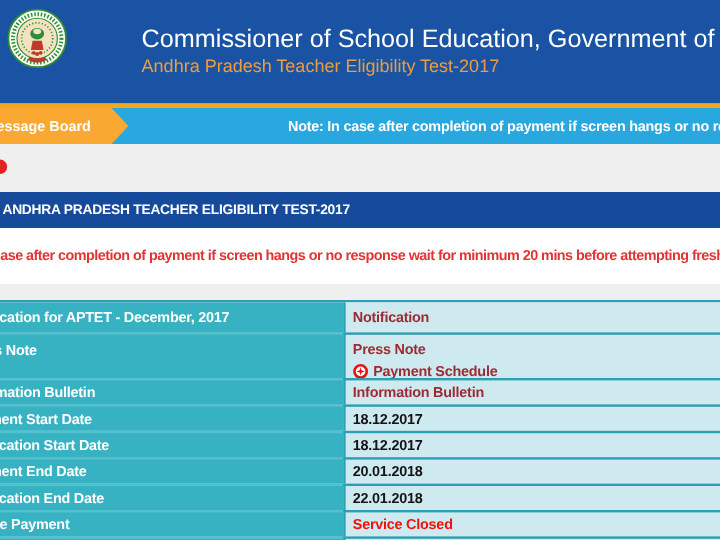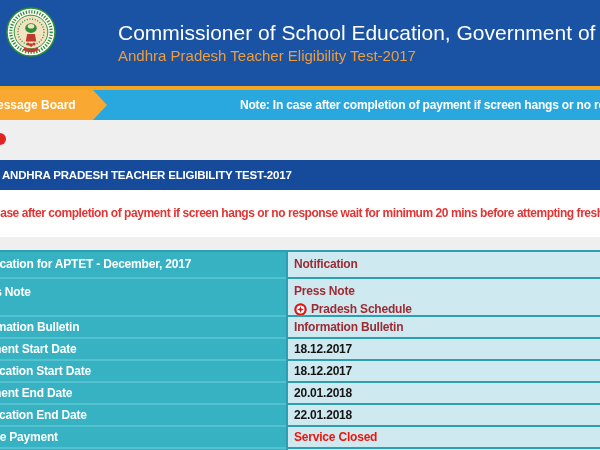--- a/index.html
+++ b/index.html
@@ -110,21 +110,21 @@
     <div class="trow h38">
       <div class="tl">Press Note</div>
       <div class="tr">
         <div class="line1 link">Press Note</div>
         <div class="line2">
           <svg class="new-icon" viewBox="0 0 13 13">
             <circle cx="6.5" cy="6.5" r="6.2" fill="#e31414"></circle>
             <circle cx="6.5" cy="6.5" r="4" fill="#ffffff"></circle>
             <path d="M6.5 3 L7.3 5.6 L10 6.5 L7.3 7.4 L6.5 10 L5.7 7.4 L3 6.5 L5.7 5.6 Z" fill="#e31414"></path>
           </svg>
-          <span class="link">Pradesh Schedule</span>
+          <span class="link">Payment Schedule</span>
         </div>
       </div>
     </div>
 
     <div class="trow h22">
       <div class="tl">Information Bulletin</div>
       <div class="tr link">Information Bulletin</div>
     </div>
 
     <div class="trow h22">

